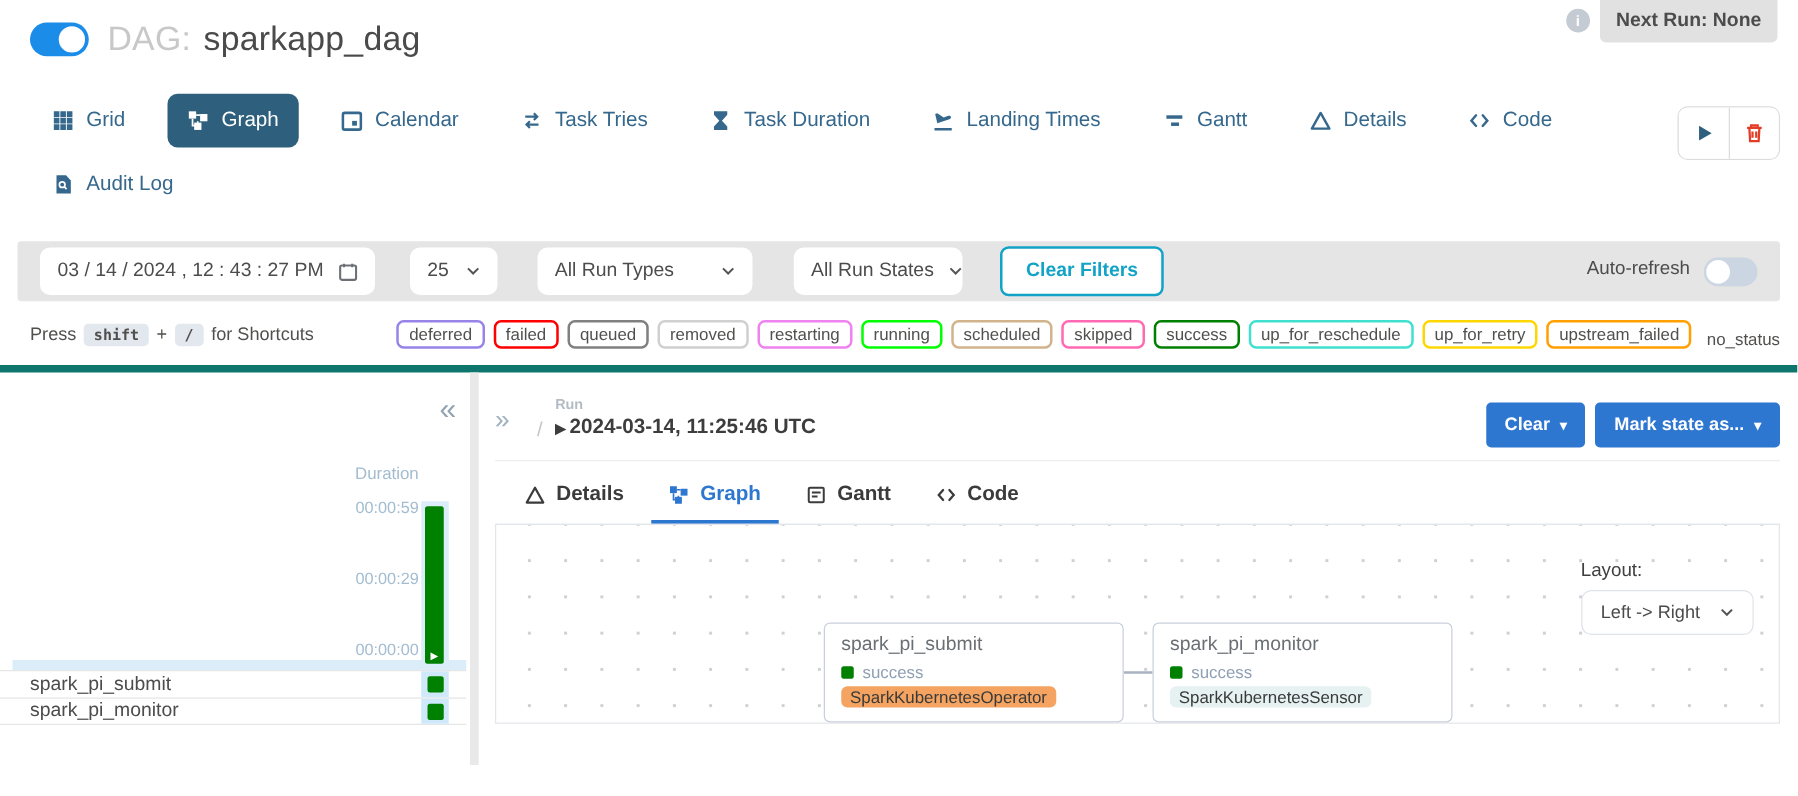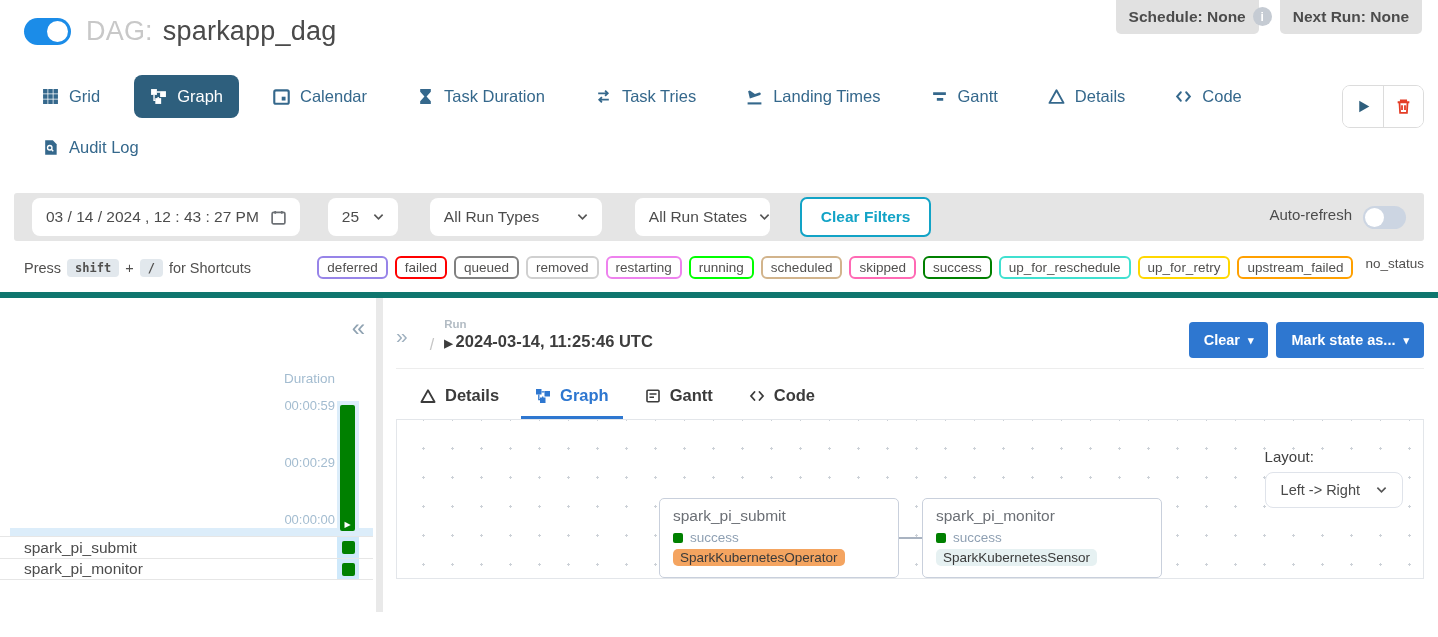--- a/index.html
+++ b/index.html
@@ -49,21 +49,21 @@
   .cal-glyph svg { width:15px; height:15px; color:#6c7075; }
   .clear-filters { background:#fff; border:2px solid #12a3c6; color:#12a3c6; font-weight:bold; font-size:15.5px; padding:9px 19px; border-radius:7px; cursor:pointer; font-family:inherit; }
   .auto-refresh { margin-left:auto; display:flex; align-items:flex-start; gap:11px; color:#4c4c4c; font-size:15px; }
   .toggle-off { width:43px; height:23px; border-radius:12px; background:#ccd5e2; position:relative; cursor:pointer; }
   .toggle-off .knob { position:absolute; left:2px; top:2px; width:19px; height:19px; border-radius:50%; background:#fff; }
 
   
   .legend-row { display:flex; align-items:center; padding:15px 14px 13px 24px; border-bottom:6px solid #0f766e; }
   .shortcut-hint { display:flex; align-items:center; gap:6px; font-size:14.5px; color:#51504f; }
   .kbd { background:#e2e8ed; border-radius:4px; padding:2px 8px; font-family:"DejaVu Sans Mono", monospace; font-size:12px; font-weight:bold; color:#51504f; }
-  .legend { margin-left:auto; display:flex; align-items:flex-start; gap:7px; }
+  .legend { margin-left:auto; display:flex; align-items:flex-end; gap:7px; }
   .legend-badge { border:2px solid; border-radius:6px; padding:2px 8px; font-size:13.5px; color:#51504f; background:#fff; white-space:nowrap; cursor:pointer; }
   .no-status { font-size:13.5px; color:#51504f; margin-left:5px; }
 
   
   .main { display:flex; height:314px; }
   .sidebar { width:373px; flex:none; position:relative; }
   .collapse-btn { position:absolute; top:18px; right:8px; color:#90a3b2; font-size:24px; line-height:1; cursor:pointer; }
   .duration-label { position:absolute; top:73px; right:38px; color:#a3bcd0; font-size:13.5px; }
   .tick { position:absolute; right:38px; color:#a3bcd0; font-size:13px; }
   .tick-0 { top:100px; } .tick-1 { top:157px; } .tick-2 { top:214px; }
@@ -120,21 +120,20 @@
 <div class="app-header">
   <div class="dag-toggle">
       <div class="knob"></div>
     </div>
   <div class="dag-title">
     <span class="prefix">DAG:</span><span class="name">sparkapp_dag</span>
   </div>
 </div>
 
 <div class="top-badges">
-  <span class="top-badge">Schedule: None</span>
   <span class="info-icon">i</span>
   <span class="top-badge">Next Run: None</span>
 </div>
 
 <div class="nav-wrap">
   <div class="nav-row">
     <div class="nav-tab">
       <span>
           <svg viewBox="0 0 16 16">
             <path fill="currentColor" d="M1 1h4.2v4.2H1zM5.9 1h4.2v4.2H5.9zM10.8 1H15v4.2h-4.2zM1 5.9h4.2v4.2H1zM5.9 5.9h4.2v4.2H5.9zM10.8 5.9H15v4.2h-4.2zM1 10.8h4.2V15H1zM5.9 10.8h4.2V15H5.9zM10.8 10.8H15V15h-4.2z"></path>
@@ -157,34 +156,34 @@
       <span>
           <svg viewBox="0 0 16 16">
             <rect x="1.2" y="2.2" width="13.6" height="12.6" rx="1.5" fill="none" stroke="currentColor" stroke-width="2"></rect>
             <rect x="8.2" y="8.2" width="3.6" height="3.6" fill="currentColor"></rect>
           </svg>
         </span>
       <span>Calendar</span>
     </div>
     <div class="nav-tab">
       <span>
-          <svg viewBox="0 0 16 16">
-            <path fill="currentColor" d="M3 1h10v2.6L9 8l4 4.4V15H3v-2.6L7 8 3 3.6z"></path>
-          </svg>
-        </span>
-      <span>Task Duration</span>
-    </div>
-    <div class="nav-tab">
-      <span>
           <svg viewBox="0 0 16 16" fill="none" stroke="currentColor" stroke-width="1.7">
             <path d="M3 5h9M9.5 2.5 12 5 9.5 7.5"></path>
             <path d="M13 11H4M6.5 8.5 4 11l2.5 2.5"></path>
           </svg>
         </span>
       <span>Task Tries</span>
+    </div>
+    <div class="nav-tab">
+      <span>
+          <svg viewBox="0 0 16 16">
+            <path fill="currentColor" d="M3 1h10v2.6L9 8l4 4.4V15H3v-2.6L7 8 3 3.6z"></path>
+          </svg>
+        </span>
+      <span>Task Duration</span>
     </div>
     <div class="nav-tab">
       <span>
           <svg viewBox="0 0 16 16">
             <path d="M1.5 14.5h13" stroke="currentColor" stroke-width="2" fill="none"></path>
             <path fill="currentColor" d="M2 3l1.6-.6 4.8 3.2 3.5-1.2c.9-.3 1.8 0 2 .8.2.7-.3 1.4-1.2 1.7l-9.1 3z"></path>
           </svg>
         </span>
       <span>Landing Times</span>
     </div>

